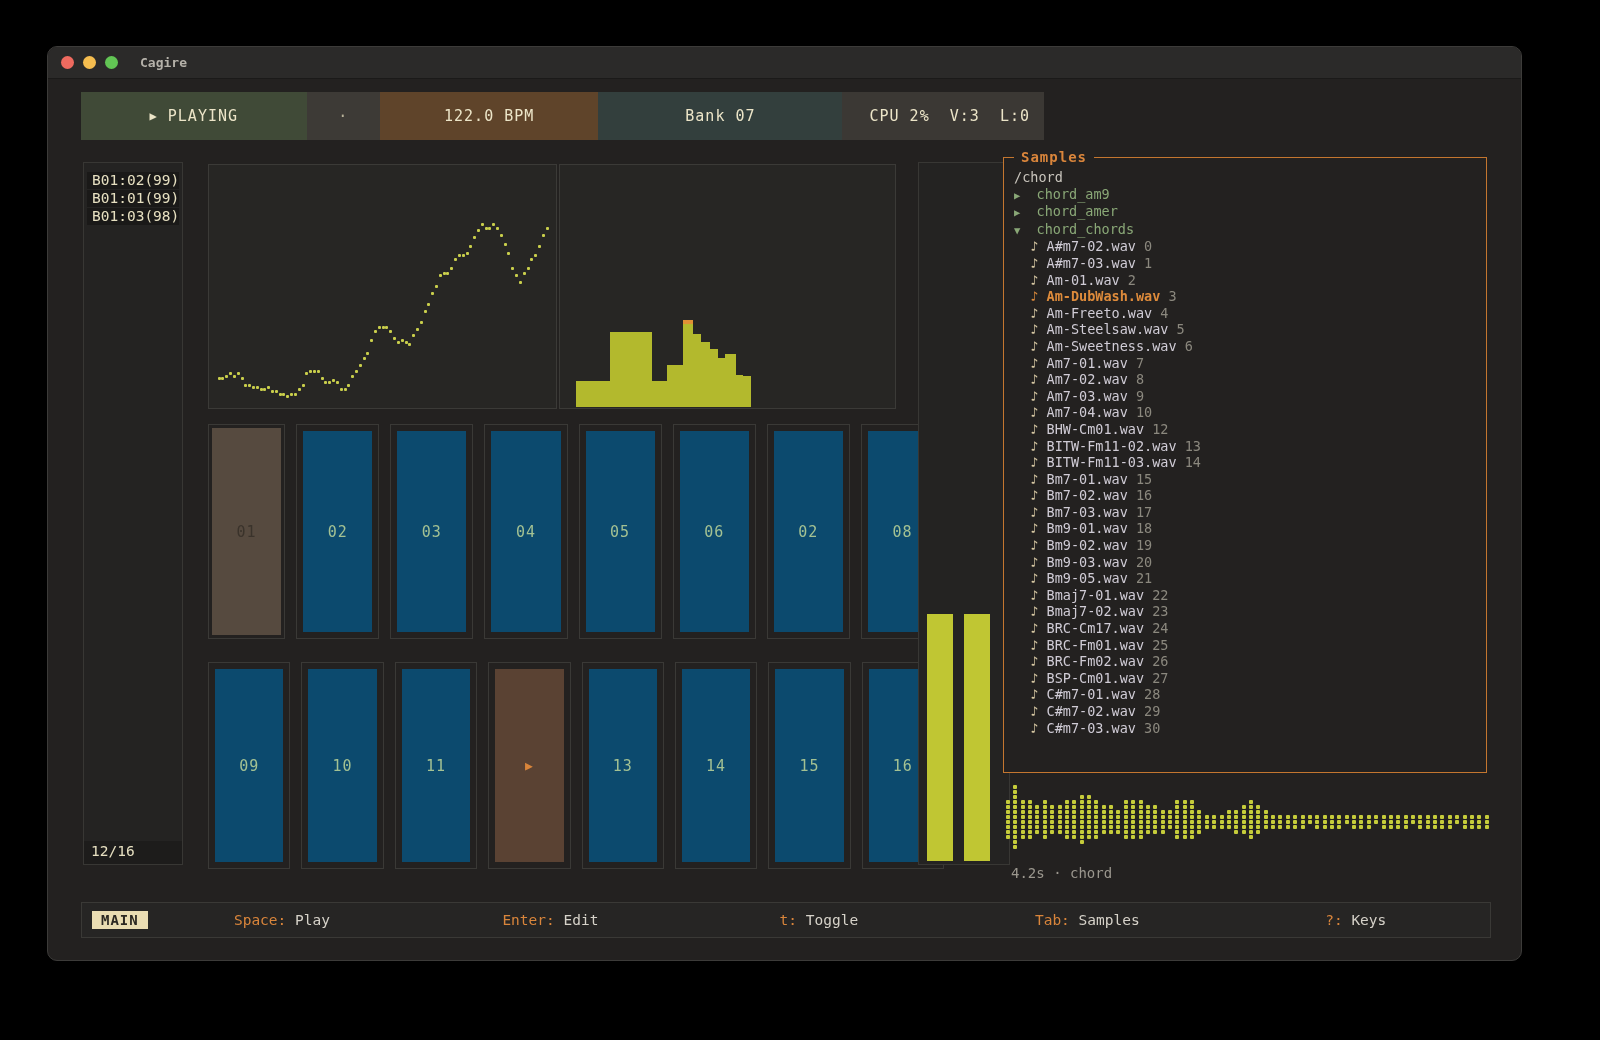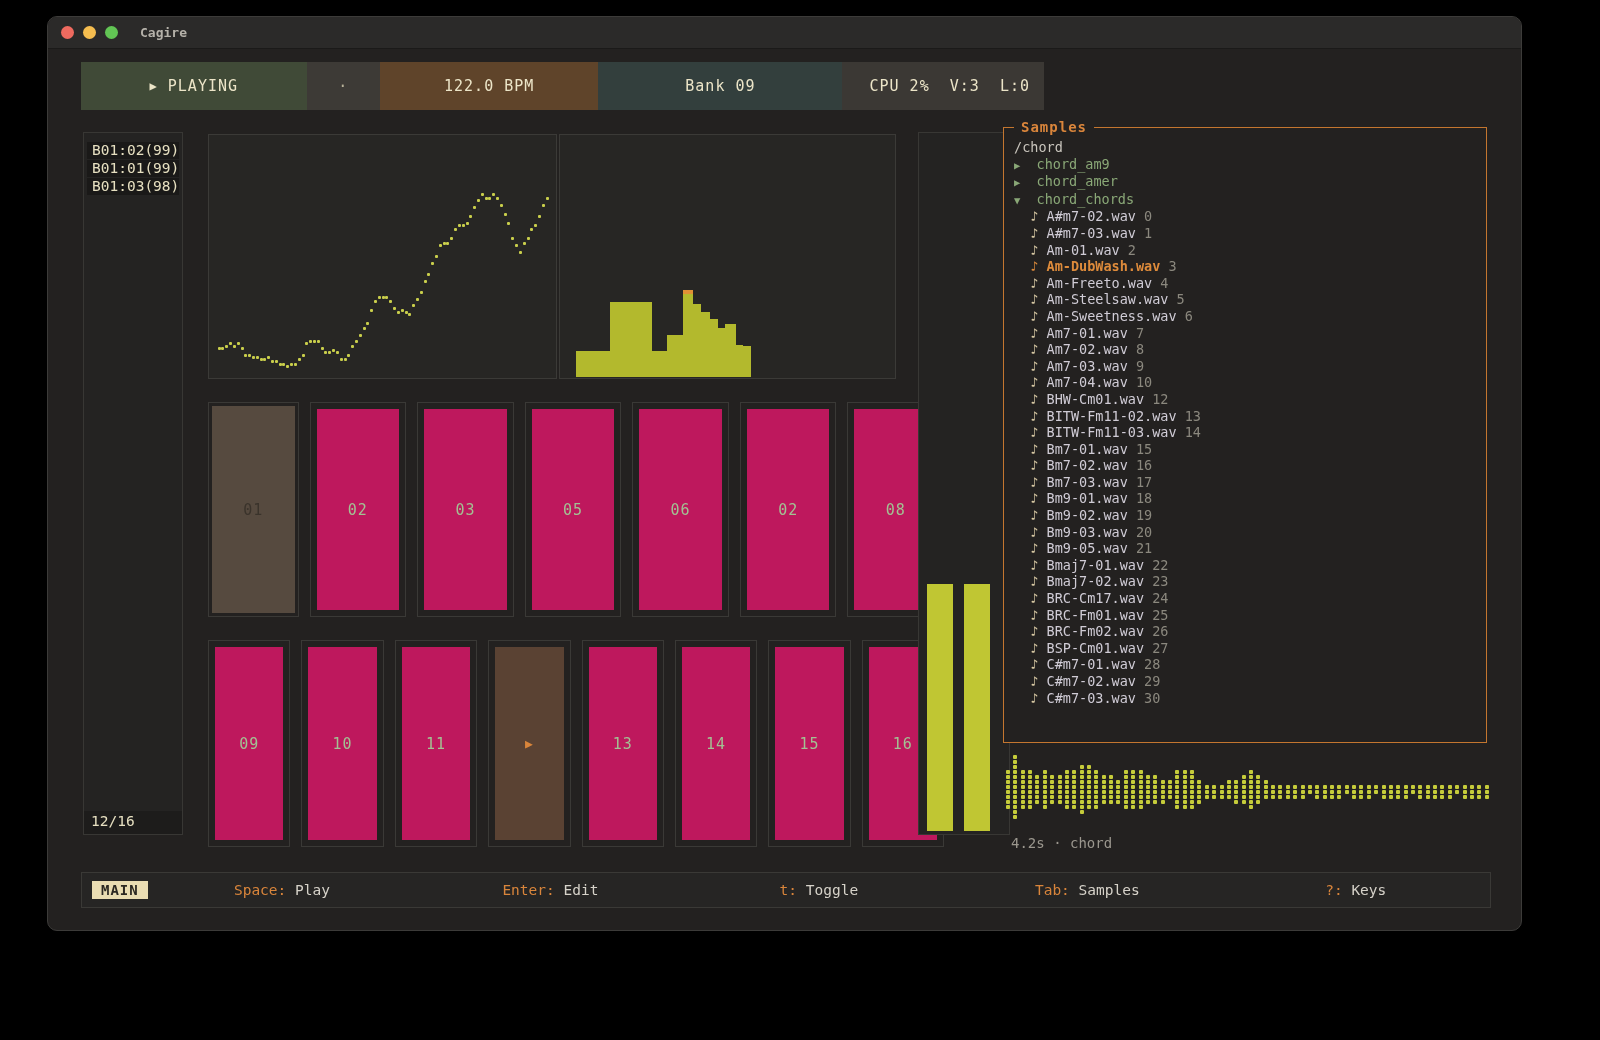--- a/index.html
+++ b/index.html
@@ -1,18 +1,18 @@
 <!DOCTYPE html>
 <html><head>
 <meta charset="utf-8">
 <style>
   * { margin:0; padding:0; box-sizing:border-box; }
   html,body { width:1600px; height:1040px; background:#000; overflow:hidden;
     font-family:"DejaVu Sans Mono","Liberation Mono",monospace; }
-  .window { position:absolute; left:47px; top:16px; width:1475px; height:915px;
+  .window { position:absolute; left:47px; top:46px; width:1475px; height:915px;
     background:#232120; border-radius:10px; border:1px solid #3c3b39;
     box-shadow:0 30px 70px rgba(0,0,0,.8); overflow:hidden; }
   .titlebar { position:absolute; left:0; top:0; right:0; height:32px; background:#2b2a29;
     border-bottom:1px solid #1b1a19; display:flex; align-items:center; }
   .tl { width:13px; height:13px; border-radius:50%; margin-left:9px; }
   .tl:first-child { margin-left:13px; }
   .win-title { color:#b5b1a9; font-size:13px; font-weight:bold; margin-left:22px; }
 
   .statusbar { position:absolute; left:33px; top:45px; width:1410px; height:48px; display:flex;
     font-size:15px; color:#ece5c8; letter-spacing:1px; }
@@ -33,25 +33,25 @@
   .voice-counter { position:absolute; left:0; right:0; bottom:0; height:23px; background:#1d1c1b;
     color:#e7e0c1; font-size:14.5px; padding:2px 7px; }
 
   .chart { background:#272624; border:1px solid #3b3a37; position:absolute; top:117px; height:245px; overflow:hidden; }
   .chart-scatter { left:160px; width:349px; }
   .chart-hist    { left:511px; width:337px; }
   .sdot { position:absolute; width:3px; height:3px; background:#c9ce4b; border-radius:1px; }
   .hbar { position:absolute; bottom:1px; background:#b3b92d; }
   .hbar .tip { position:absolute; top:0; left:0; right:0; height:4px; background:#e09035; }
 
-  .pads-row { position:absolute; left:160px; width:736px; display:flex; gap:11px;margin-top:8px; }
+  .pads-row { position:absolute; left:160px; width:736px; display:flex; gap:11px; }
   .pads-row1 { top:377px; height:215px; }
   .pads-row2 { top:615px; height:207px; }
   .pad { flex:1; border:1px solid #3a3936; background:#232120; padding:6px; }
-  .pad-inner { width:100%; height:100%; background:#be185d; display:flex; align-items:center;
+  .pad-inner { width:100%; height:100%; background:#0c4a6e; display:flex; align-items:center;
     justify-content:center; font-size:15px; color:#a3c193; letter-spacing:1px; }
   .pad.selected { padding:3px; }
   .pad.selected .pad-inner { background:#564a3f; color:#3a332b; }
   .pad.playing .pad-inner { background:#5a4233; color:#d9853b; font-size:13px; }
 
   .meters { left:870px; top:115px; width:92px; height:703px; }
   .meter-bar { position:absolute; bottom:3px; width:26px; background:#c0c633; }
   .meter-1 { left:8px; } .meter-2 { left:45px; }
 
   .samples { position:absolute; left:955px; top:110px; width:484px; height:616px;
@@ -86,21 +86,21 @@
     <div class="tl" style="background: rgb(238, 106, 95);"></div>
     <div class="tl" style="background: rgb(245, 189, 79);"></div>
     <div class="tl" style="background: rgb(98, 197, 84);"></div>
     <div class="win-title">Cagire</div>
   </div>
 
   <div class="statusbar">
     <div class="seg seg-playing"><span class="picon">▶</span><span>PLAYING</span></div>
     <div class="seg seg-dot">·</div>
     <div class="seg seg-bpm">122.0 BPM</div>
-    <div class="seg seg-bank">Bank 09</div>
+    <div class="seg seg-bank">Bank 07</div>
     <div class="seg seg-stats">CPU 2%  V:3  L:0</div>
   </div>
 
   <div class="panel voices" id="voices">
     <div class="voice-item">B01:02(99)</div>
       <div class="voice-item">B01:01(99)</div>
       <div class="voice-item">B01:03(98)</div>
       <div class="voice-counter">12/16</div>
   </div>
 
@@ -212,20 +212,23 @@
 
   <div class="pads-row pads-row1" id="padrow1">
       <div class="pad selected">
         <div class="pad-inner">01</div>
       </div>
       <div class="pad">
         <div class="pad-inner">02</div>
       </div>
       <div class="pad">
         <div class="pad-inner">03</div>
+      </div>
+      <div class="pad">
+        <div class="pad-inner">04</div>
       </div>
       <div class="pad">
         <div class="pad-inner">05</div>
       </div>
       <div class="pad">
         <div class="pad-inner">06</div>
       </div>
       <div class="pad">
         <div class="pad-inner">02</div>
       </div>

